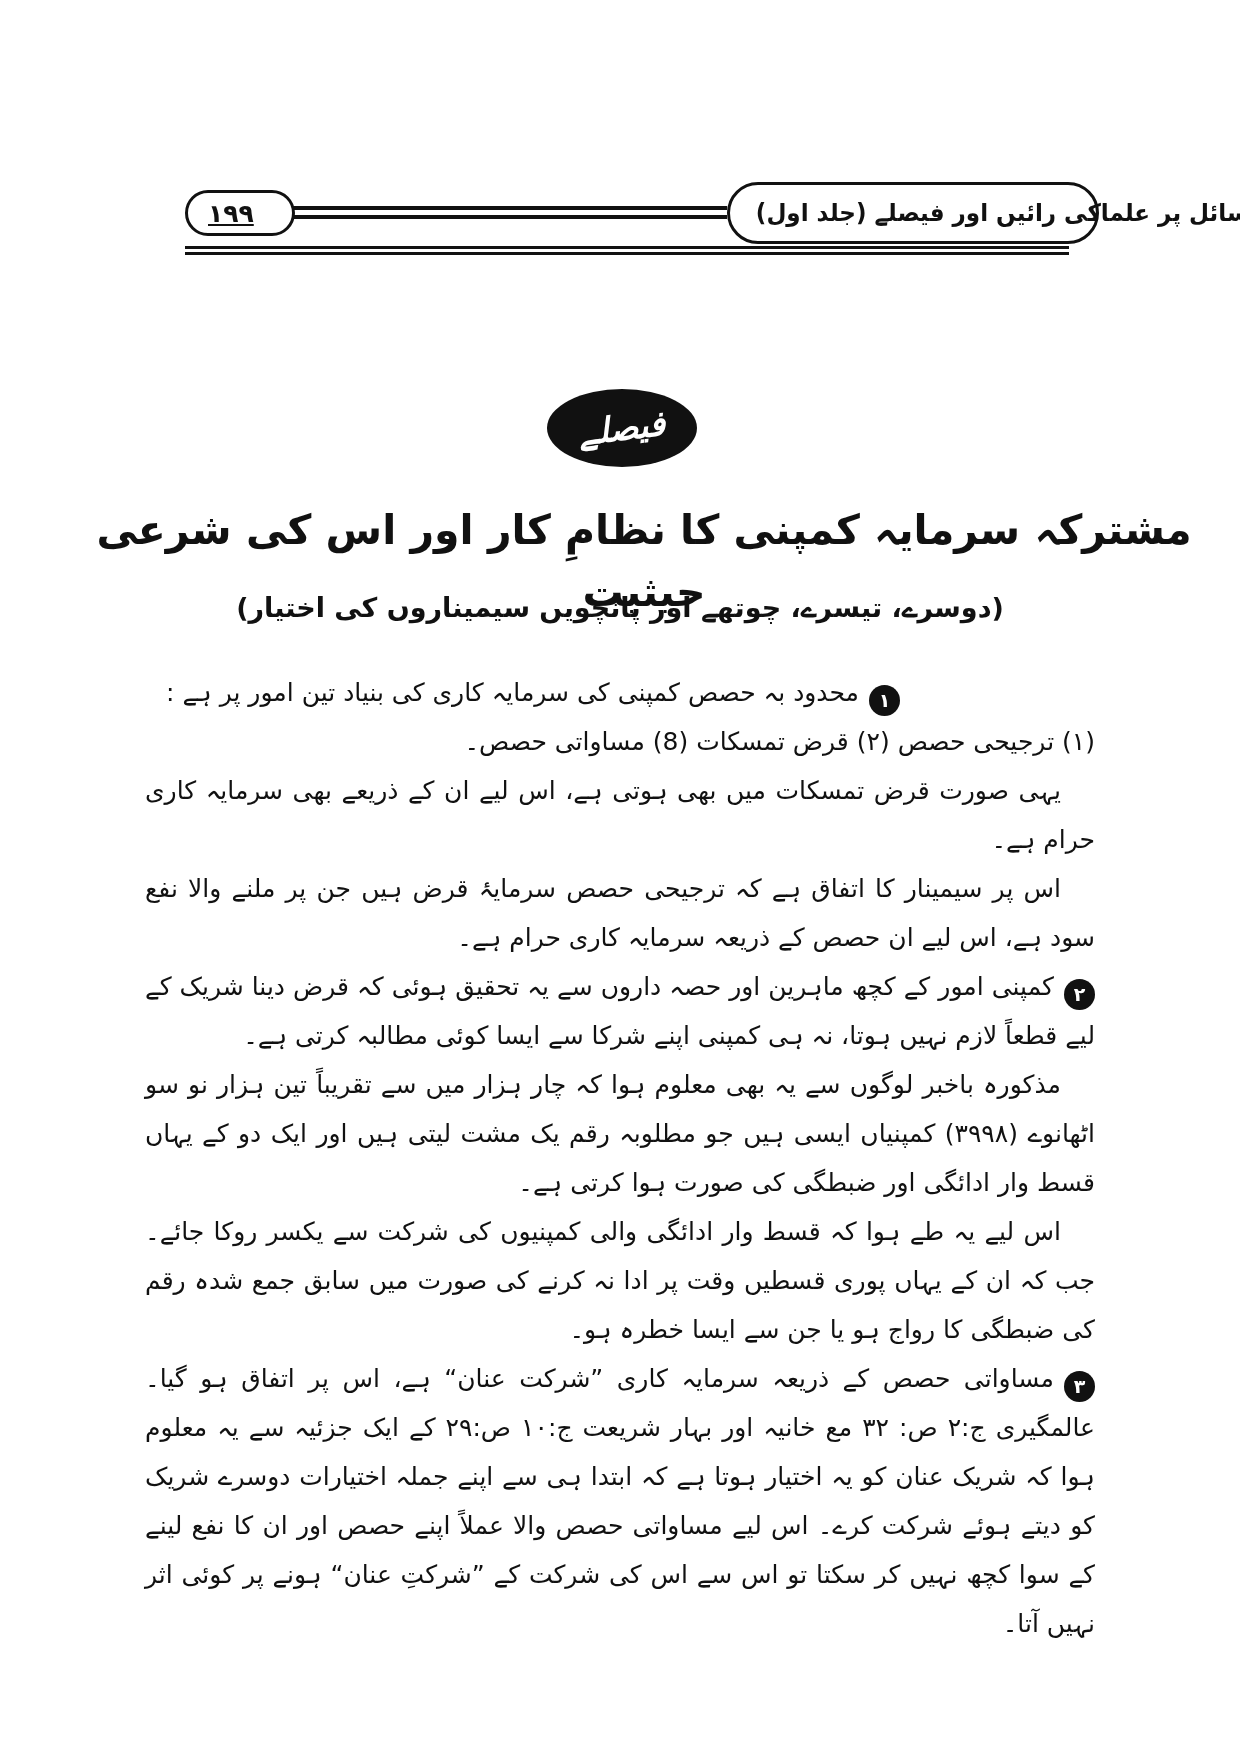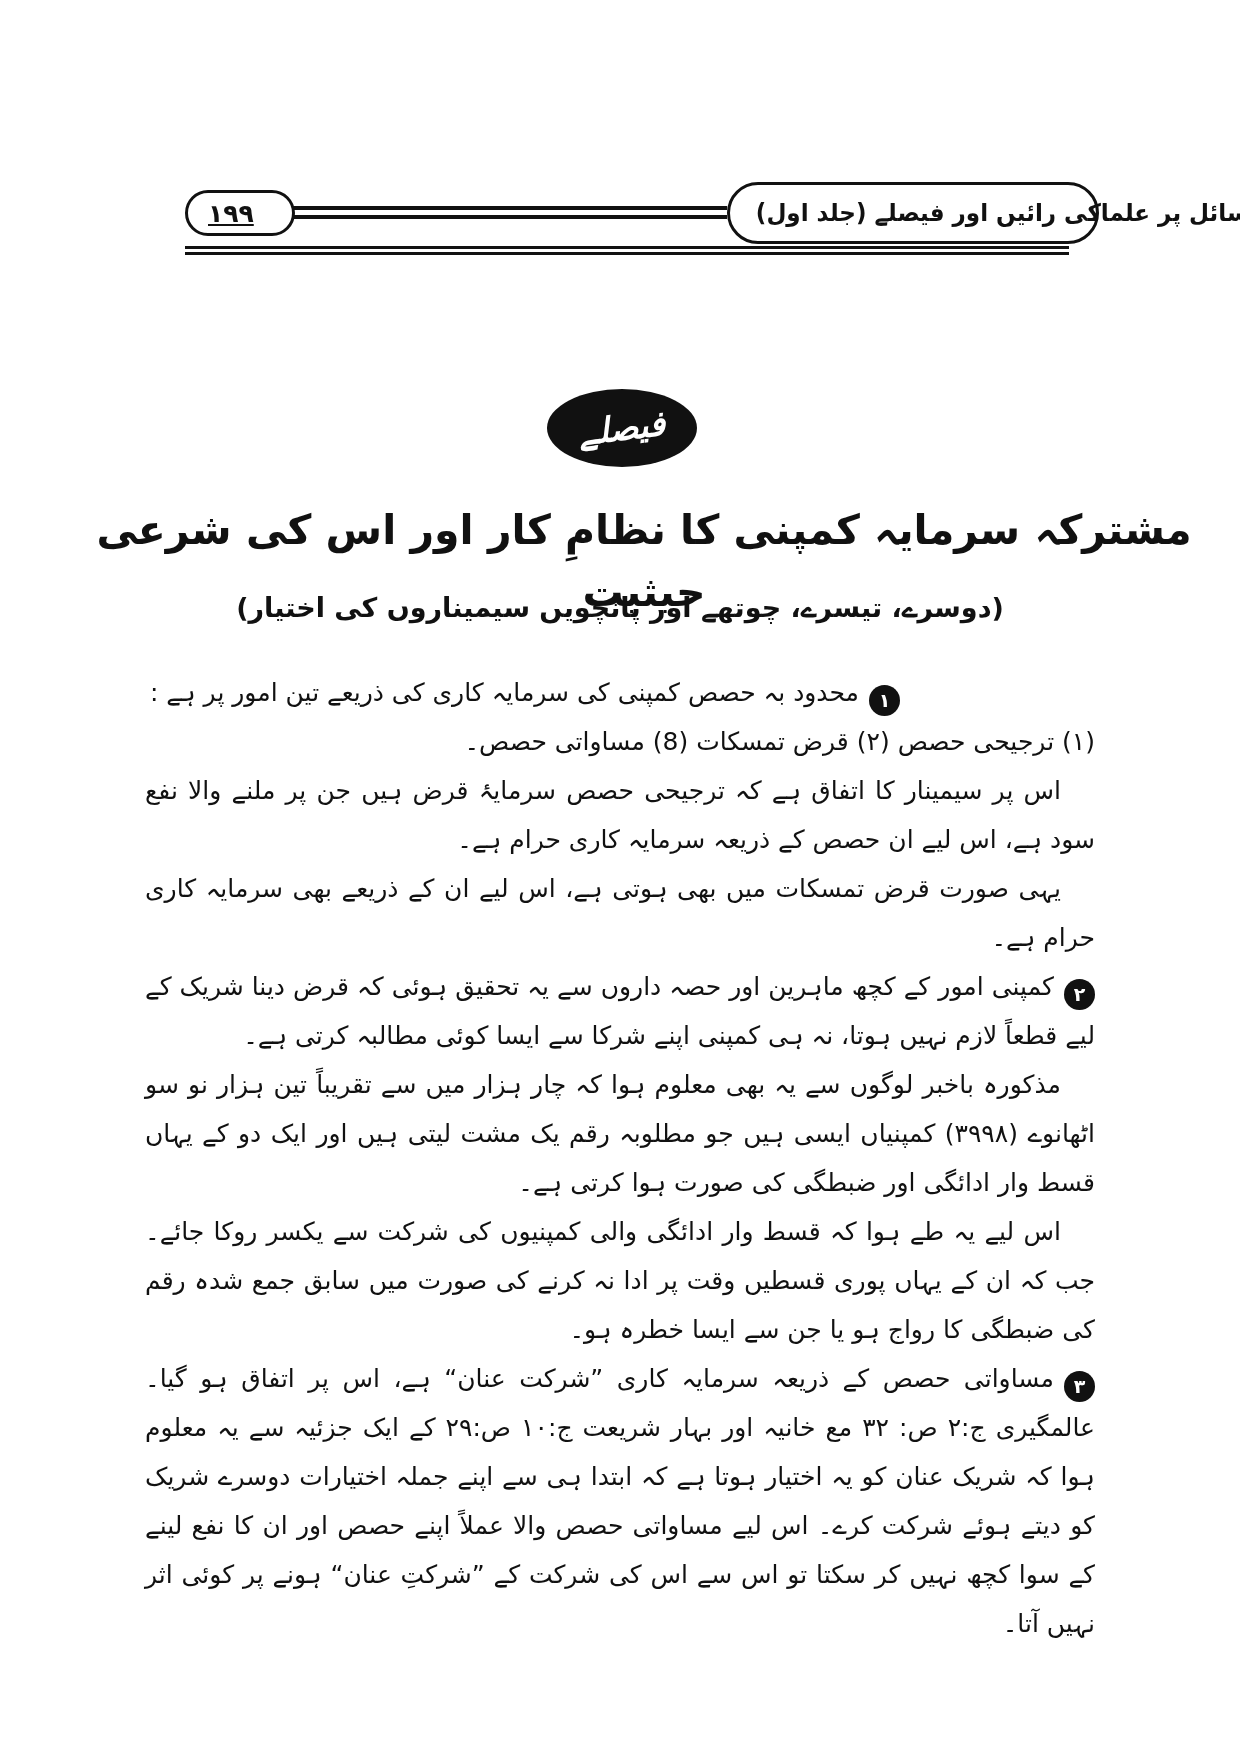--- a/index.html
+++ b/index.html
@@ -119,27 +119,27 @@
 
   <div class="section-badge">
     <span class="lbl">فیصلے</span>
   </div>
 
   <div class="article-title">مشترکہ سرمایہ کمپنی کا نظامِ کار اور اس کی شرعی حیثیت</div>
   <div class="article-subtitle">(دوسرے، تیسرے، چوتھے اور پانچویں سیمیناروں کی اختیار)</div>
 
   <div class="body-text">
 
-    <p class="para indent-lg"><span class="circle-marker">۱</span><span>محدود بہ حصص کمپنی کی سرمایہ کاری کی ذریعے تین امور پر ہے :</span></p>
+    <p class="para indent-lg"><span class="circle-marker">۱</span><span>محدود بہ حصص کمپنی کی سرمایہ کاری کی بنیاد تین امور پر ہے :</span></p>
 
     <p class="para"><span>(۱) ترجیحی حصص (۲) قرض تمسکات (8) مساواتی حصص۔</span></p>
 
+    <p class="para indent-sm"><span>یہی صورت قرض تمسکات میں بھی ہوتی ہے، اس لیے ان کے ذریعے بھی سرمایہ کاری حرام ہے۔</span></p>
+
     <p class="para indent-sm"><span>اس پر سیمینار کا اتفاق ہے کہ ترجیحی حصص سرمایۂ قرض ہیں جن پر ملنے والا نفع سود ہے، اس لیے ان حصص کے ذریعہ سرمایہ کاری حرام ہے۔</span></p>
-
-    <p class="para indent-sm"><span>یہی صورت قرض تمسکات میں بھی ہوتی ہے، اس لیے ان کے ذریعے بھی سرمایہ کاری حرام ہے۔</span></p>
 
     <p class="para"><span class="circle-marker">۲</span><span>کمپنی امور کے کچھ ماہرین اور حصہ داروں سے یہ تحقیق ہوئی کہ قرض دینا شریک کے لیے قطعاً لازم نہیں ہوتا، نہ ہی کمپنی اپنے شرکا سے ایسا کوئی مطالبہ کرتی ہے۔</span></p>
 
     <p class="para indent-sm"><span>مذکورہ باخبر لوگوں سے یہ بھی معلوم ہوا کہ چار ہزار میں سے تقریباً تین ہزار نو سو اٹھانوے (۳۹۹۸) کمپنیاں ایسی ہیں جو مطلوبہ رقم یک مشت لیتی ہیں اور ایک دو کے یہاں قسط وار ادائگی اور ضبطگی کی صورت ہوا کرتی ہے۔</span></p>
 
     <p class="para indent-sm"><span>اس لیے یہ طے ہوا کہ قسط وار ادائگی والی کمپنیوں کی شرکت سے یکسر روکا جائے۔ جب کہ ان کے یہاں پوری قسطیں وقت پر ادا نہ کرنے کی صورت میں سابق جمع شدہ رقم کی ضبطگی کا رواج ہو یا جن سے ایسا خطرہ ہو۔</span></p>
 
     <p class="para"><span class="circle-marker">۳</span><span>مساواتی حصص کے ذریعہ سرمایہ کاری ”شرکت عنان“ ہے، اس پر اتفاق ہو گیا۔ عالمگیری ج:۲ ص: ۳۲ مع خانیہ اور بہار شریعت ج:۱۰ ص:۲۹ کے ایک جزئیہ سے یہ معلوم ہوا کہ شریک عنان کو یہ اختیار ہوتا ہے کہ ابتدا ہی سے اپنے جملہ اختیارات دوسرے شریک کو دیتے ہوئے شرکت کرے۔ اس لیے مساواتی حصص والا عملاً اپنے حصص اور ان کا نفع لینے کے سوا کچھ نہیں کر سکتا تو اس سے اس کی شرکت کے ”شرکتِ عنان“ ہونے پر کوئی اثر نہیں آتا۔</span></p>
 
 

